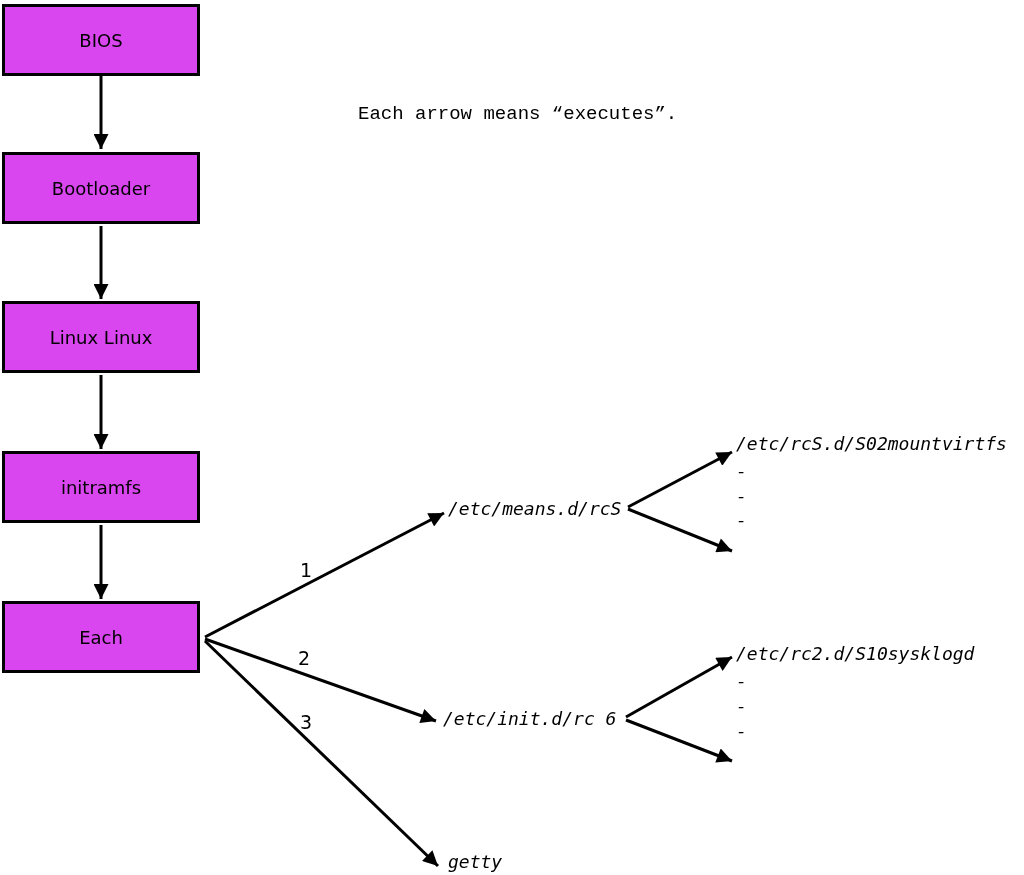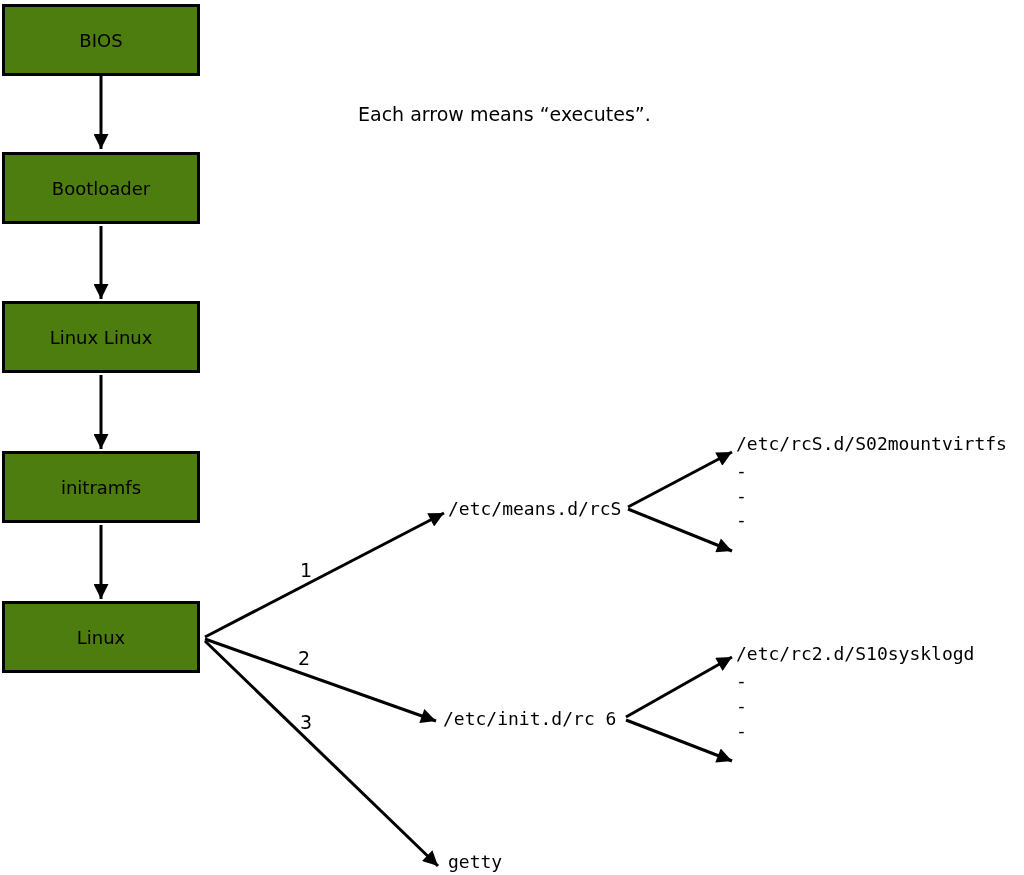--- a/index.html
+++ b/index.html
@@ -4,35 +4,35 @@
 <style>
   html,body{margin:0;padding:0;background:#ffffff;}
   .canvas{
     position:relative;width:1024px;height:875px;background:#ffffff;
     font-family:"DejaVu Sans", sans-serif;color:#000;overflow:hidden;
   }
   .arrow-layer{position:absolute;left:0;top:0;width:1024px;height:875px;}
   .arrow-layer line{stroke:#000;stroke-width:3;}
   .box{
     position:absolute;left:2px;width:198px;height:72px;
-    border:3px solid #000;background:#4d7c0f;box-sizing:border-box;
+    border:3px solid #000;background:#d946ef;box-sizing:border-box;
     display:flex;align-items:center;justify-content:center;
     font-size:18px;
   }
   .note{
     position:absolute;left:358px;top:114px;transform:translateY(-50%);
-    font-size:19px;white-space:nowrap;
+    font-size:19px;white-space:nowrap;font-family:Liberation Mono, monospace;
   }
   .num{
     position:absolute;transform:translate(-50%,-50%);
     font-size:19px;
   }
   .mono{
     position:absolute;transform:translateY(-50%);
-    font-family:"DejaVu Sans Mono", monospace;font-size:18px;white-space:nowrap;
+    font-family:"DejaVu Sans Mono", monospace;font-size:18px;white-space:nowrap;font-style:italic;
   }
 </style>
 </head>
 <body>
 
 <div class="canvas">
 
   <svg class="arrow-layer" viewBox="0 0 1024 875" xmlns="http://www.w3.org/2000/svg">
     <defs>
       <marker id="ah" viewBox="0 0 10 10" refX="10" refY="5" markerWidth="7" markerHeight="5" orient="auto">
@@ -58,21 +58,21 @@
   <div class="box" style="top:152px">
       <span>Bootloader</span>
     </div>
   <div class="box" style="top:301px">
       <span>Linux Linux</span>
     </div>
   <div class="box" style="top:451px">
       <span>initramfs</span>
     </div>
   <div class="box" style="top:601px">
-      <span>Linux</span>
+      <span>Each</span>
     </div>
 
   <div class="note">Each arrow means “executes”.</div>
 
   <div class="num" style="left:306px;top:570px">1</div>
   <div class="num" style="left:304px;top:658px">2</div>
   <div class="num" style="left:306px;top:722px">3</div>
 
   <div class="mono" style="left:448px;top:508px">/etc/means.d/rcS</div>
   <div class="mono" style="left:443px;top:718px">/etc/init.d/rc 6</div>

